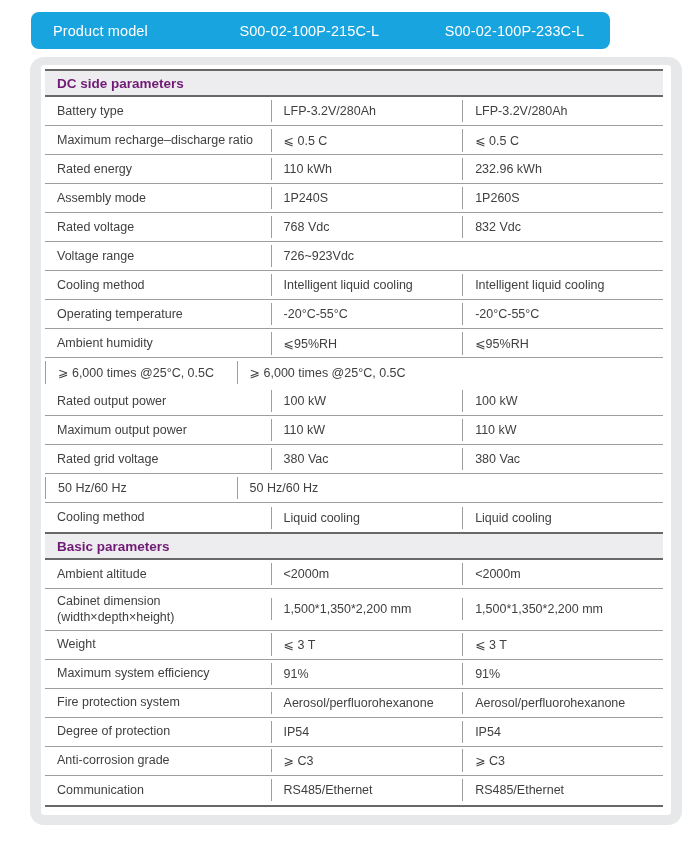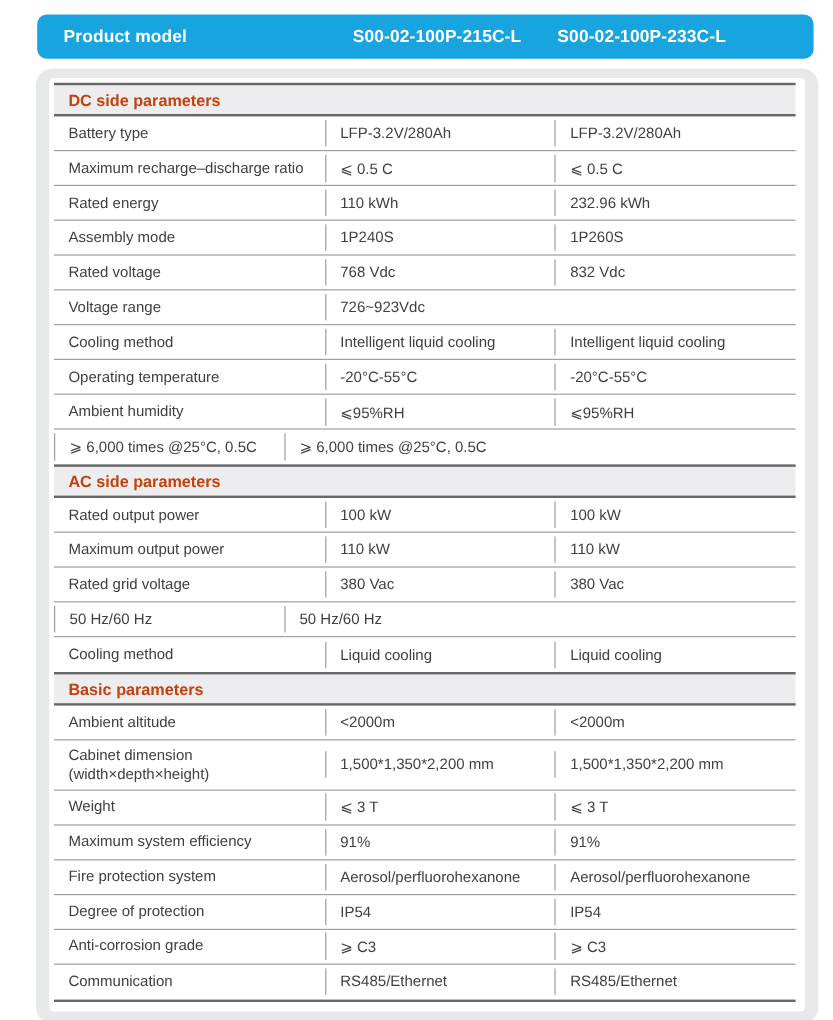--- a/index.html
+++ b/index.html
@@ -2,44 +2,44 @@
 <html><head>
 <meta charset="utf-8">
 <style>
   html,body{margin:0;padding:0;}
   body{
     width:694px;height:850px;background:#ffffff;overflow:hidden;position:relative;
     font-family:"Liberation Sans","DejaVu Sans",sans-serif;
     color:#3f3f3f;
   }
   .header-bar{
-    position:absolute;left:31px;top:12px;width:647px;height:37px;
+    position:absolute;left:31px;top:12px;width:579px;height:37px;
     background:var(--accent,#18a4de);border-radius:8px;
     display:flex;align-items:center;
-    color:#ffffff;font-weight:700;font-size:14.5px;letter-spacing:.1px;
+    color:#ffffff;font-weight:400;font-size:14.5px;letter-spacing:.1px;
   }
   .hb-c1{width:36%;padding-left:22px;box-sizing:border-box;}
-  .hb-c2{width:31%;text-align:center;}
-  .hb-c3{width:33%;text-align:left;}
+  .hb-c2{width:31%;text-align:left;}
+  .hb-c3{width:33%;text-align:center;}
   .card{
     position:absolute;left:30px;top:57px;width:652px;box-sizing:border-box;
     background:var(--card,#e7e8ea);border-radius:14px;
     padding:8px 11px 10px 11px;
   }
   .panel{
     background:#ffffff;border-radius:4px;
     padding:4px 8px 8px 4px;
   }
   .spec-table{border-bottom:2px solid var(--darkline,#686868);}
   .section-header{
     display:flex;align-items:center;height:28px;box-sizing:border-box;
     background:var(--sectionbg,#ededef);
     border-top:2px solid var(--darkline,#686868);
     border-bottom:2px solid var(--darkline,#686868);
-    font-weight:700;font-size:13.5px;color:#c2410c;
+    font-weight:700;font-size:13.5px;color:#701a75;
     padding-left:12px;
   }
   .row{
     display:flex;align-items:center;min-height:29px;box-sizing:border-box;
     border-bottom:1px solid var(--divider,#9e9e9e);
     font-size:12.5px;
   }
   .row.last{border-bottom:none;}
   .cell{display:flex;align-items:center;box-sizing:border-box;padding:4px 8px 4px 12px;}
   .cell.c1{width:36.5%;}
@@ -160,23 +160,20 @@
           </div>
         </div>
         <div class="row last">
           <div class="cell c2">
             <span>⩾ 6,000 times @25°C, 0.5C</span>
           </div>
           <div class="cell c3">
             <span>⩾ 6,000 times @25°C, 0.5C</span>
           </div>
         </div>
-        <div class="section-header">
-          <span>AC side parameters</span>
-        </div>
         <div class="row">
           <div class="cell c1">
             <div class="plabel"><span>Rated output power</span></div>
           </div>
           <div class="cell c2">
             <span>100 kW</span>
           </div>
           <div class="cell c3">
             <span>100 kW</span>
           </div>

